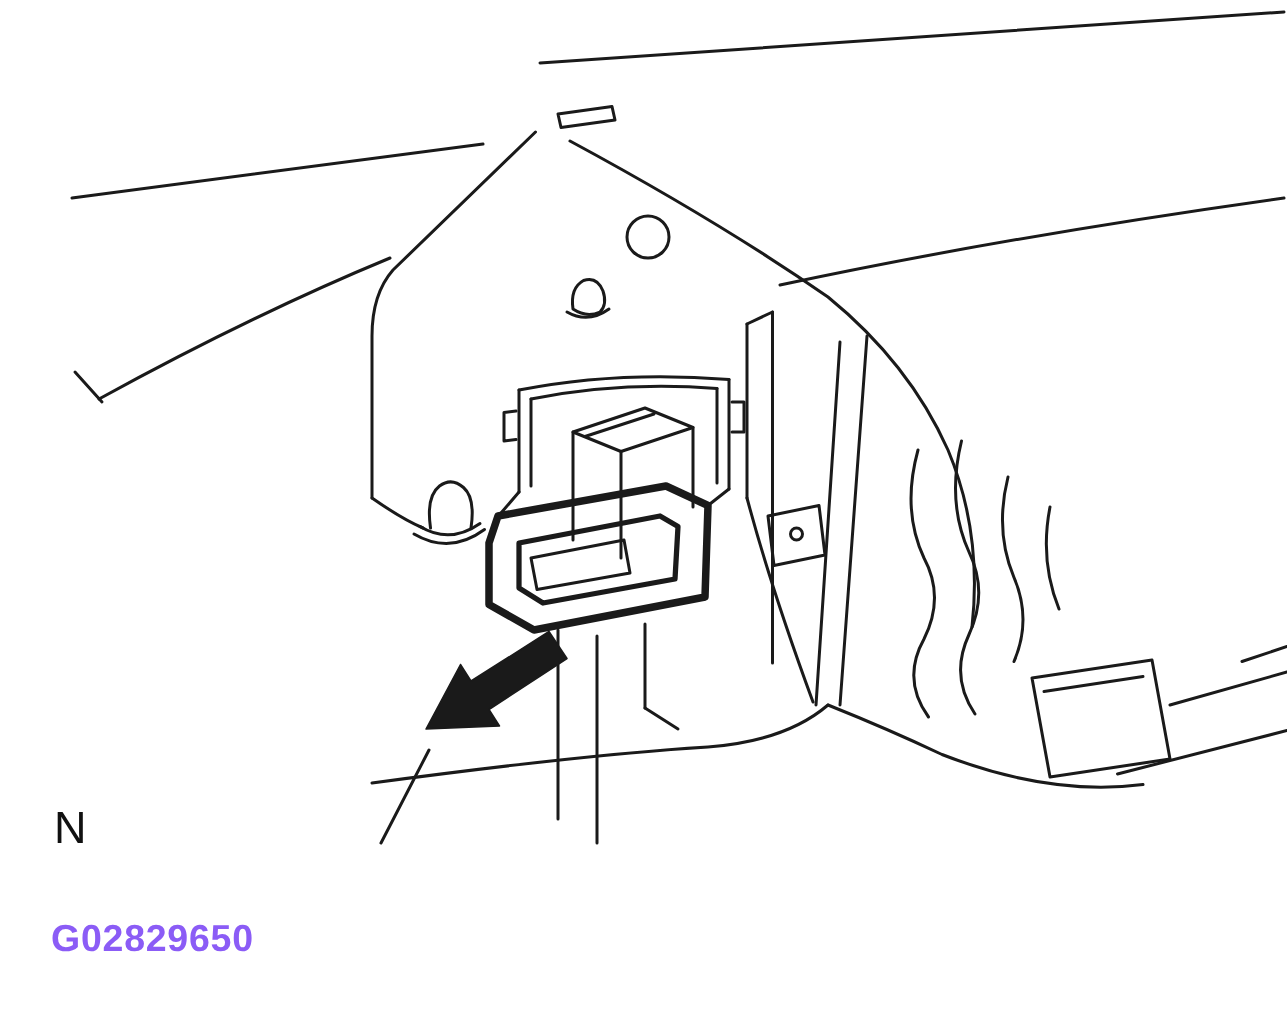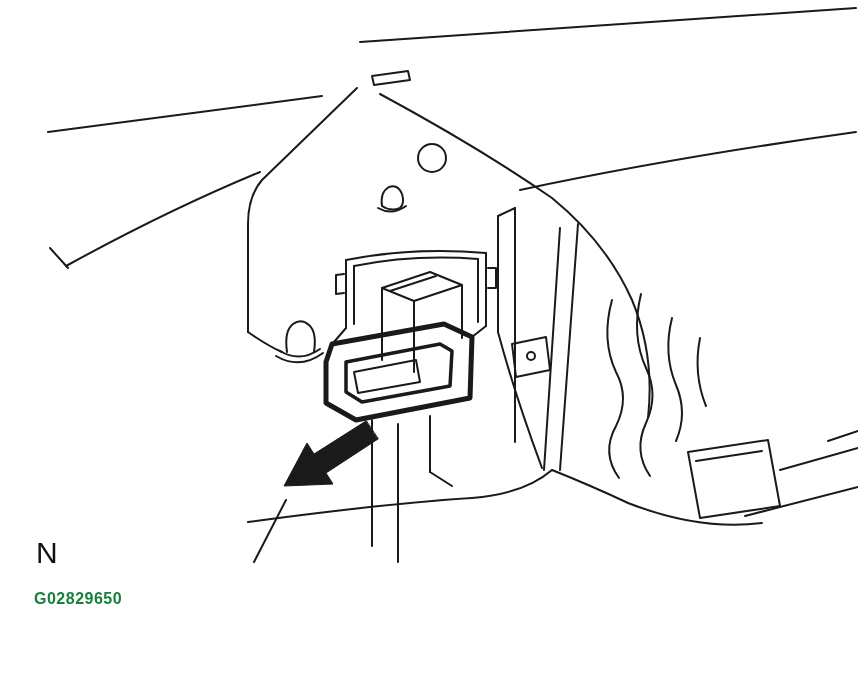--- a/index.html
+++ b/index.html
@@ -33,25 +33,25 @@
   .note-label {
     position: absolute;
     left: 36px;
     top: 536px;
     font-size: 30px;
     color: #111111;
   }
   .figure-id {
     position: absolute;
     left: 34px;
-    top: 590px;
-    font-size: 16px;
+    top: 612px;
+    font-size: 25px;
     font-weight: bold;
     letter-spacing: 0.5px;
-    color: #15803d;
+    color: #8b5cf6;
   }
 </style>
 </head>
 <body>
 
 <div class="page">
 
   <svg class="art" width="858" height="688" viewBox="0 0 858 688">
 
     <g>

